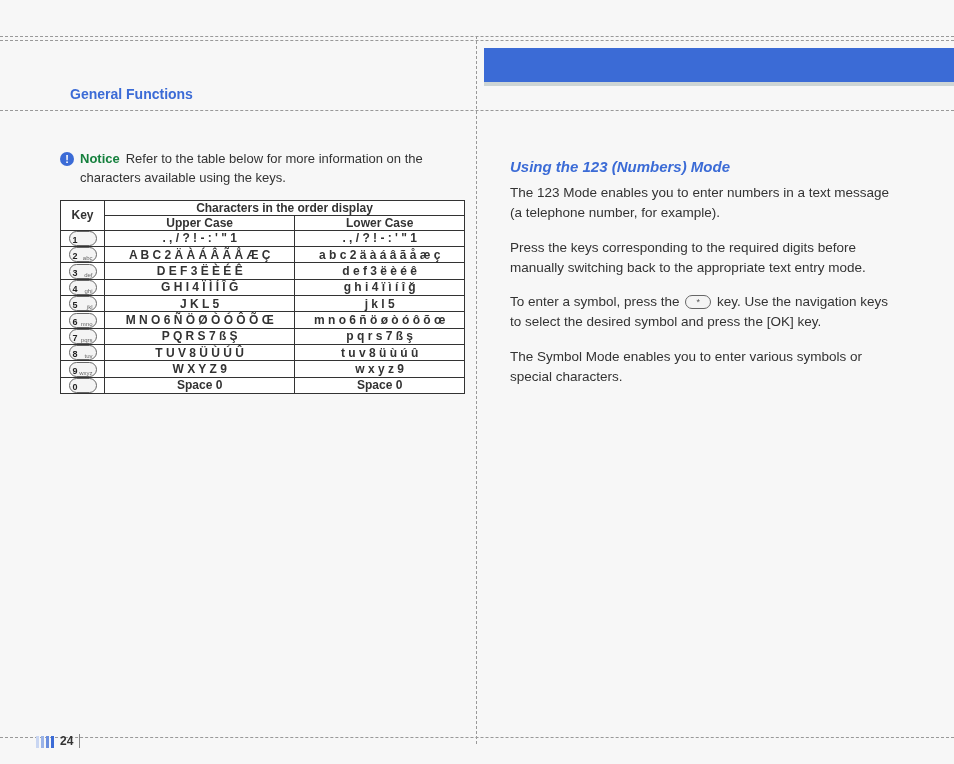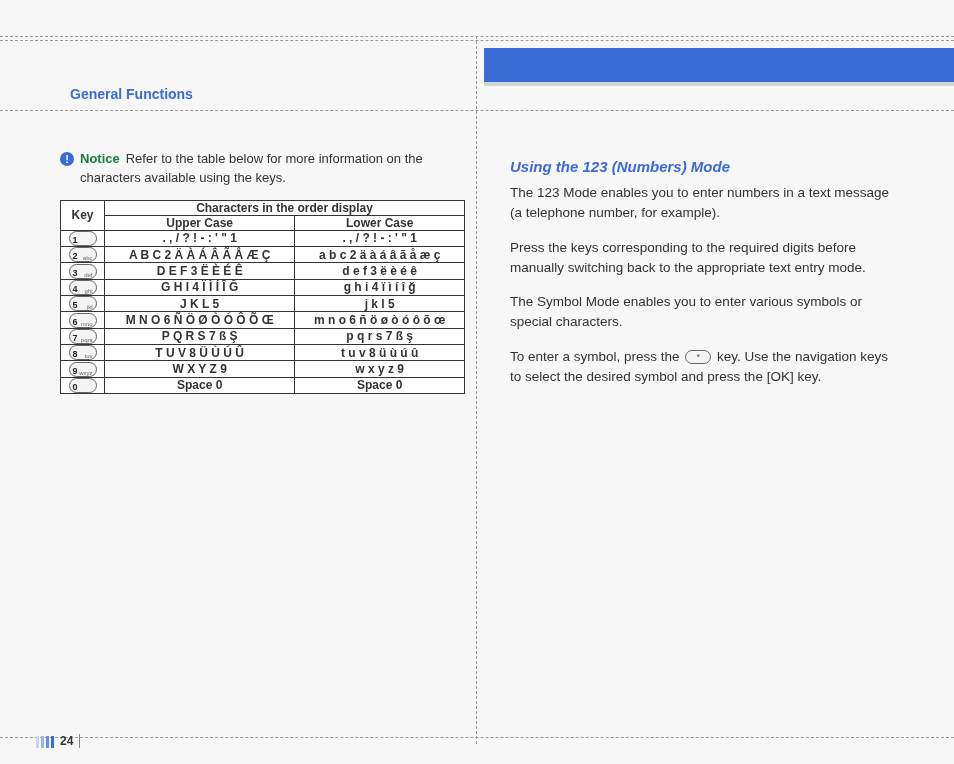--- a/index.html
+++ b/index.html
@@ -301,24 +301,24 @@
           </tr>
         </tbody>
     </table>
   </div>
 
   <div class="right-col">
     <h3>Using the 123 (Numbers) Mode</h3>
     <p>The 123 Mode enables you to enter numbers in a text message (a telephone number, for example).</p>
     <p>Press the keys corresponding to the required digits before manually switching back to the appropriate text entry mode.</p>
 
-    <p>The Symbol Mode enables you to enter various symbols or special characters.</p>
     <p>
       <span>To enter a symbol, press the </span><span class="inline-key">*</span><span> key. Use the navigation keys to select the desired symbol and press the [OK] key.</span>
     </p>
+    <p>The Symbol Mode enables you to enter various symbols or special characters.</p>
   </div>
 </div>
 
 <div class="footer">
   <div class="footer-line"></div>
 </div>
 <div class="page-num-box">
   <div class="bars">
       <span></span>
       <span></span>

